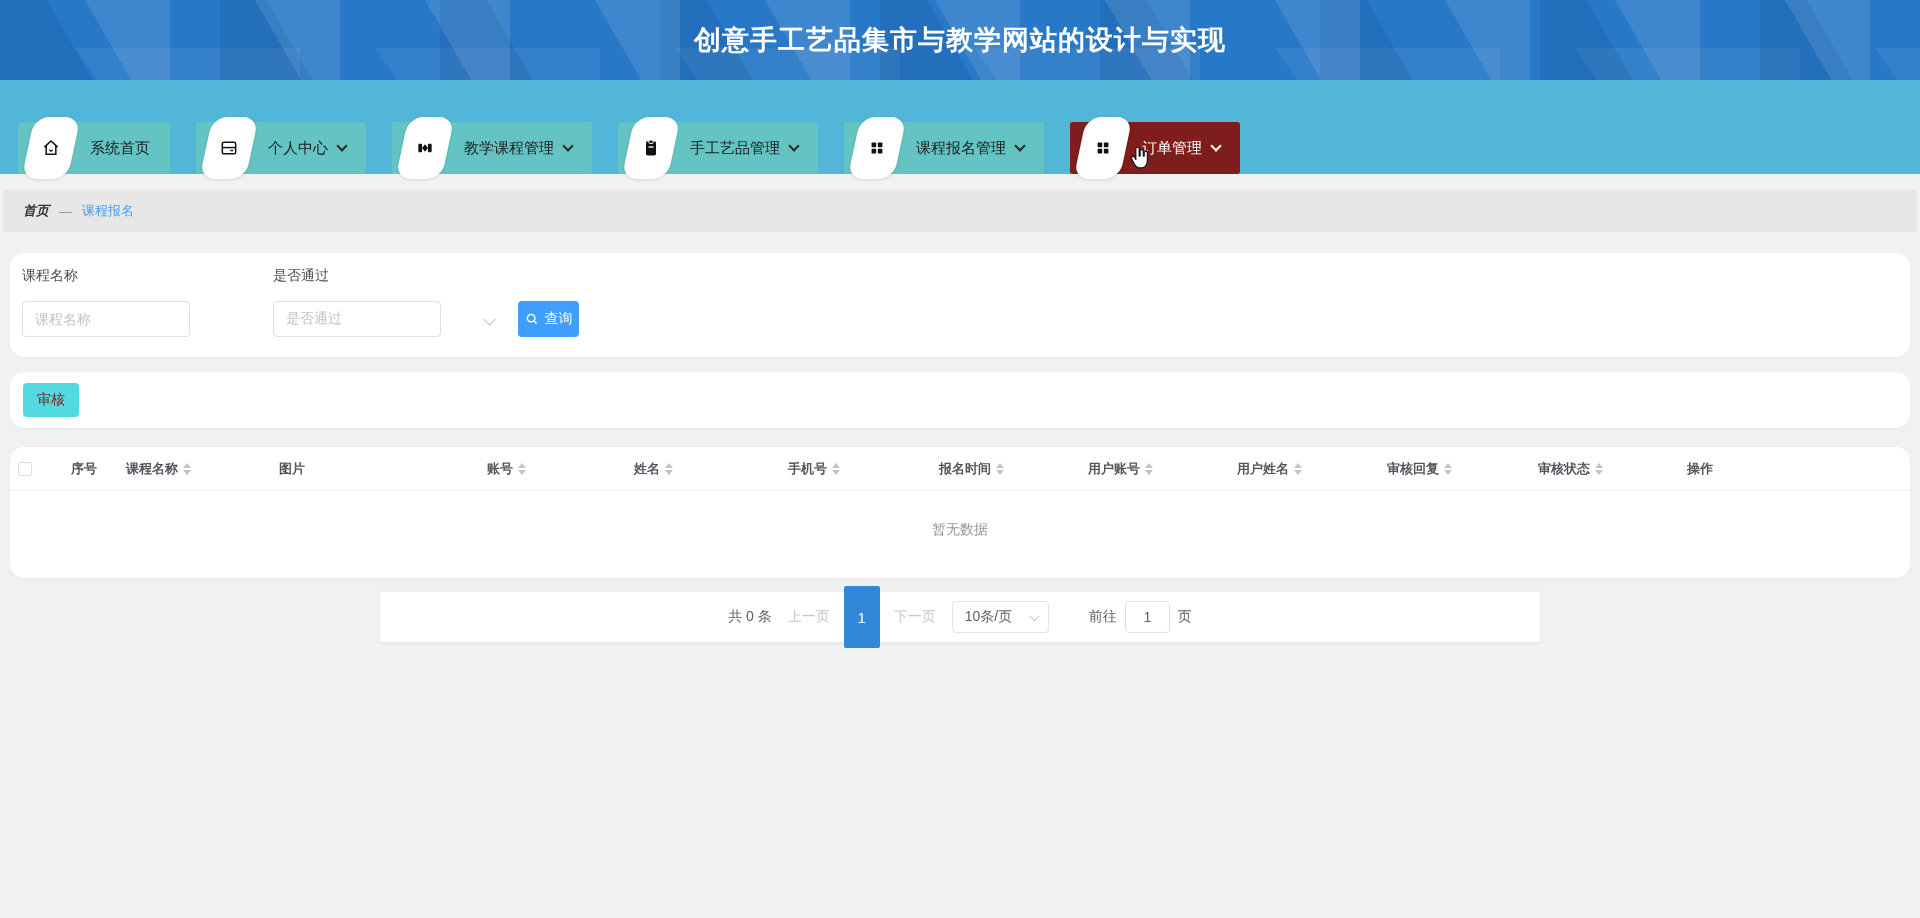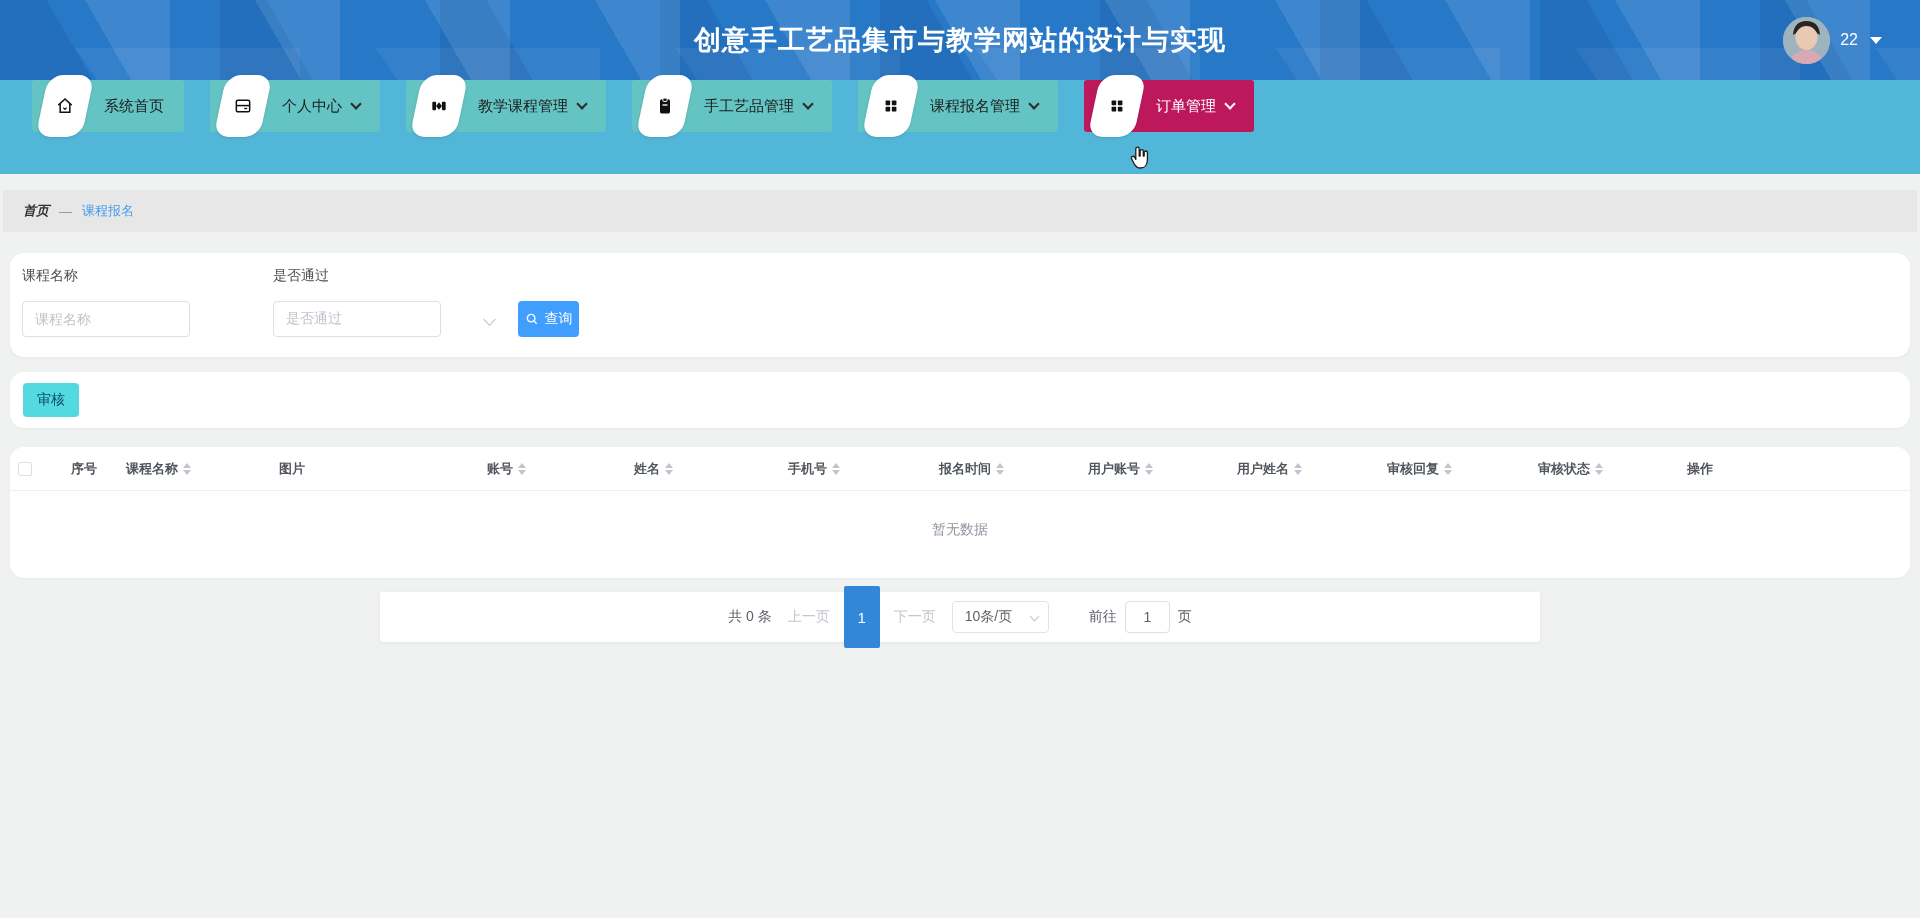--- a/index.html
+++ b/index.html
@@ -22,28 +22,28 @@
   }
   .header-title{ color:#fff; font-size:27px; font-weight:bold; letter-spacing:1px; }
   .user-box{ position:absolute; right:38px; top:0; height:80px; display:flex; align-items:center; gap:10px; }
   .avatar{ width:47px; height:47px; border-radius:50%; overflow:hidden; background:#8fa8b8; flex:0 0 auto; }
   .user-name{ color:#fff; font-size:16px; }
   .user-caret{ width:0; height:0; border-left:6px solid transparent; border-right:6px solid transparent; border-top:7px solid #fff; margin-left:2px; }
 
   
   .navbar{
     height:94px; background:#52b6d8;
-    display:flex; align-items:flex-start; padding-left:32px; gap:26px;
+    display:flex; align-items:flex-end; padding-left:18px; gap:26px;
   }
   .nav-item{
     height:52px; background:#63c4c3; border-radius:3px;
     display:flex; align-items:center; padding-right:20px;
     color:#1b1b1b; font-size:15px; cursor:pointer; position:relative;
   }
-  .nav-item.active{ background:#be185d; color:#fff; }
+  .nav-item.active{ background:#7f1d1d; color:#fff; }
   .nav-chip{
     width:46px; height:62px; background:#fff; border-radius:15px;
     transform:skewX(-12deg);
     margin:-5px 16px -5px 10px;
     display:flex; align-items:center; justify-content:center;
     box-shadow:0 1px 3px rgba(0,0,0,.12);
   }
   .nav-chip svg{ transform:skewX(12deg); }
   .nav-caret{
     width:8px; height:8px; border-right:2px solid #2b2b2b; border-bottom:2px solid #2b2b2b;
@@ -84,21 +84,21 @@
   .query-btn{
     position:absolute; left:508px; top:48px; width:61px; height:36px;
     background:#409eff; border:none; border-radius:4px; color:#fff; font-size:14px;
     display:flex; align-items:center; justify-content:center; gap:6px; cursor:pointer;
     font-family:inherit;
   }
 
   .audit-card{ margin-top:15px; height:56px; padding:11px 0 0 13px; }
   .audit-btn{
     min-width:52px; height:34px; padding:0 14px;
-    background:#53d9e0; border:none; border-radius:4px; color:#0c4a6e; font-size:14px;
+    background:#53d9e0; border:none; border-radius:4px; color:#7f1d1d; font-size:14px;
     cursor:pointer; font-family:inherit;
   }
 
   
   .table-card{ margin-top:19px; min-height:131px; }
   .thead{ height:44px; display:flex; align-items:center; border-bottom:1px solid #ebeef5;gap:6px; }
   .th{ display:flex; align-items:center; padding-left:10px; font-size:13px; font-weight:bold; color:#51565c; flex:0 0 auto; }
   .th-check{ width:45px; justify-content:flex-start; padding-left:8px; }
   .checkbox{ width:14px; height:14px; border:1px solid #dcdfe6; border-radius:2px; background:#fff; cursor:pointer; }
   .sort{ display:inline-flex; flex-direction:column; gap:2px; margin-left:5px; }
@@ -140,33 +140,20 @@
   }
 
   
   .cursor{ position:absolute; left:1128px; top:145px; width:24px; height:26px; pointer-events:none; z-index:99; }
 </style>
 </head>
 <body>
 
 <div class="header">
   <div class="header-title">创意手工艺品集市与教学网站的设计与实现</div>
-  <div class="user-box">
-    <div class="avatar">
-      <svg width="47" height="47" viewBox="0 0 47 47">
-        <rect width="47" height="47" fill="#9db3bd"></rect>
-        <ellipse cx="23.5" cy="20" rx="11" ry="13" fill="#e9c9b4"></ellipse>
-        <path d="M10 18 Q11 4 23.5 4 Q36 4 37 18 L34 16 Q33 8 23.5 8 Q14 8 13 16 Z" fill="#2a2522"></path>
-        <path d="M12 17 Q12 6 23.5 6 Q35 6 35 17 L31 12 Q28 9 23.5 9 Q19 9 16 12 Z" fill="#2a2522"></path>
-        <path d="M6 47 Q10 33 23.5 33 Q37 33 41 47 Z" fill="#d8a9b4"></path>
-      </svg>
-    </div>
-    <span class="user-name">22</span>
-    <span class="user-caret"></span>
-  </div>
 </div>
 
 <div class="navbar">
 
   <div class="nav-item">
     <span class="nav-chip">
       <svg width="20" height="20" viewBox="0 0 24 24" fill="none" stroke="#111" stroke-width="1.8">
         <path d="M4 11 L12 3.5 L20 11"></path>
           <path d="M6.2 9.5 V19.5 H17.8 V9.5"></path>
           <path d="M10 14 l2 2 2-2" stroke-width="1.4"></path>

